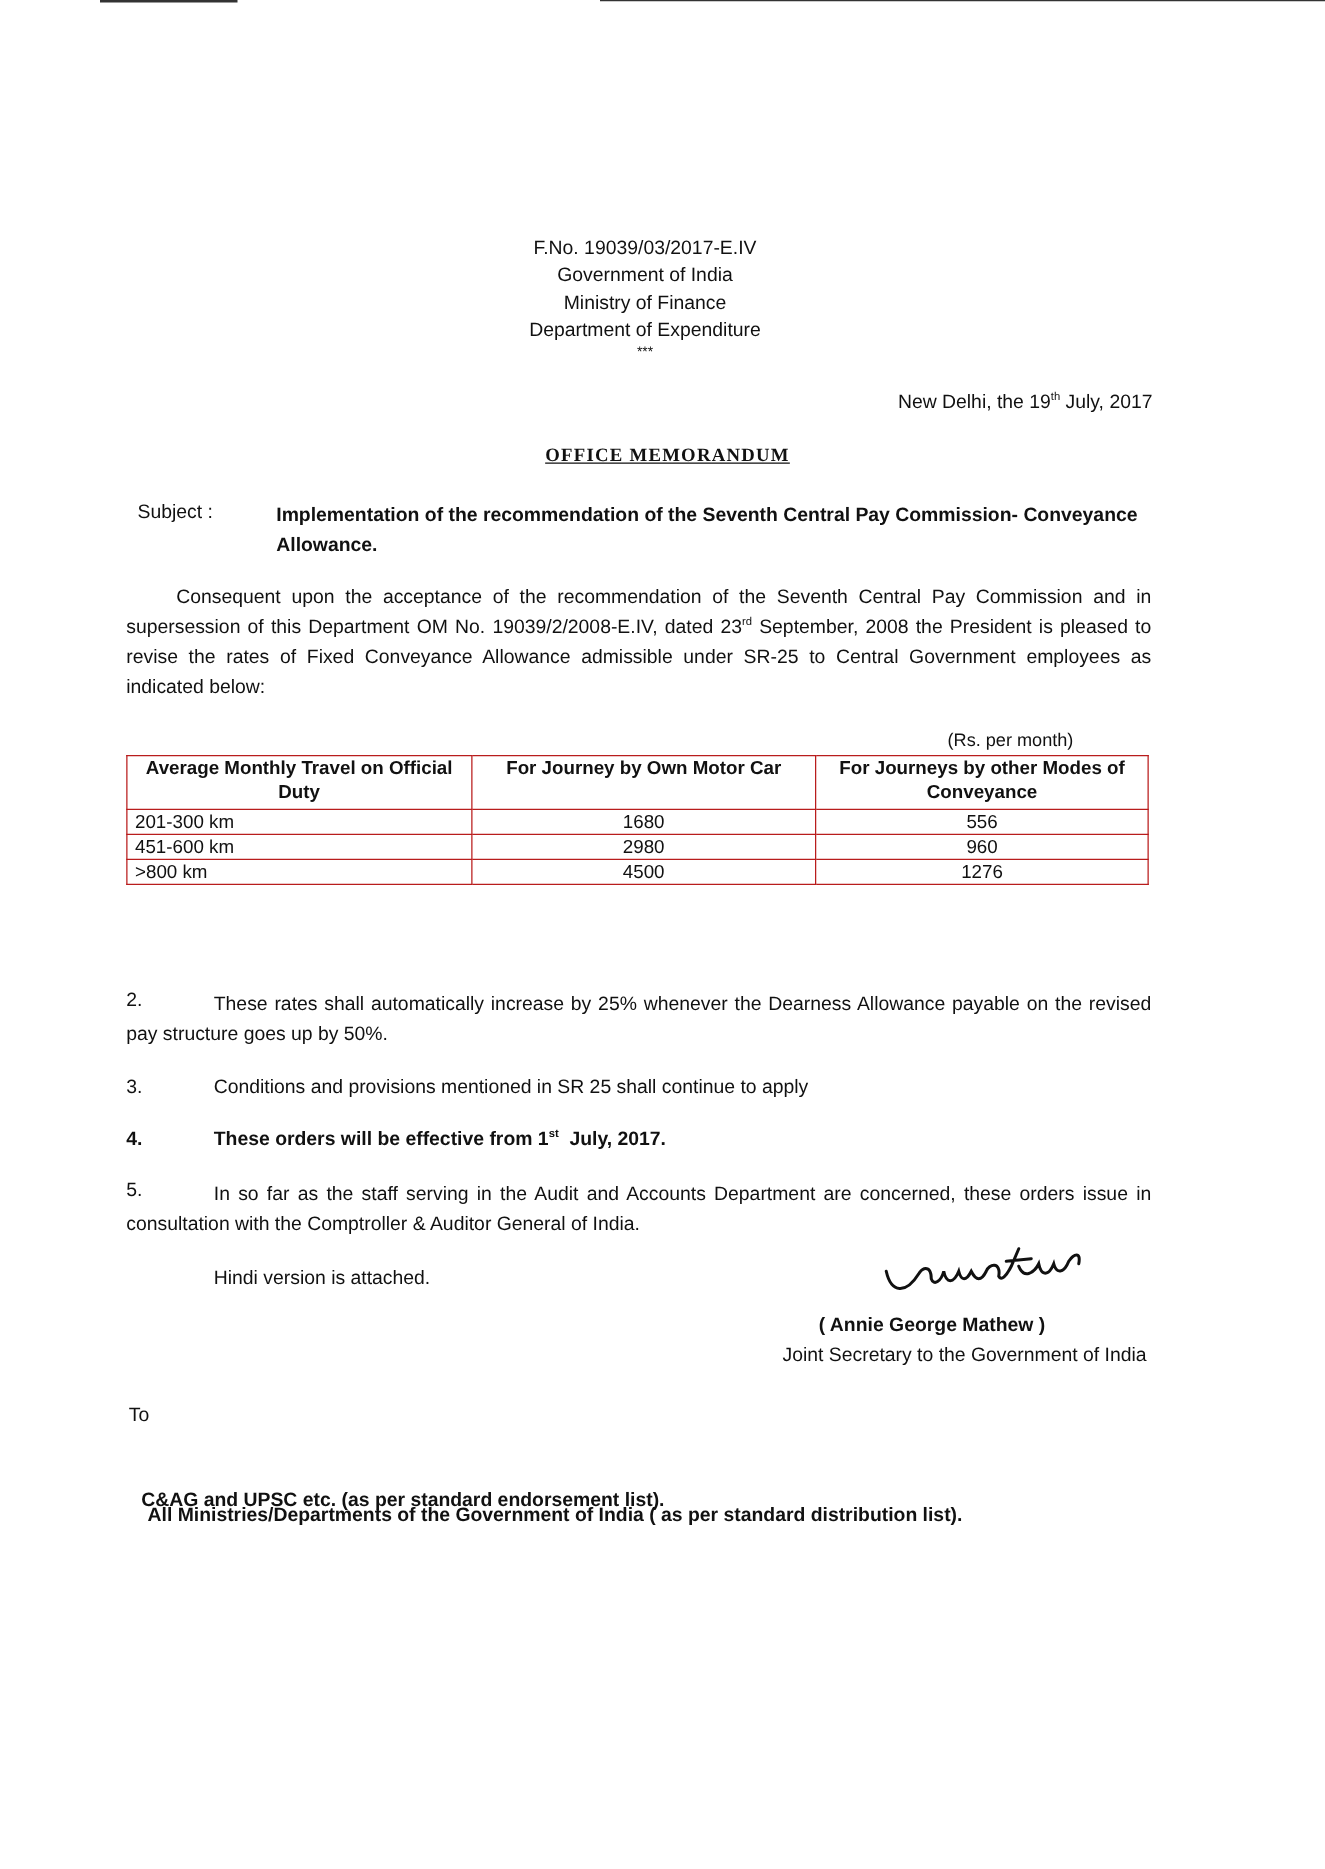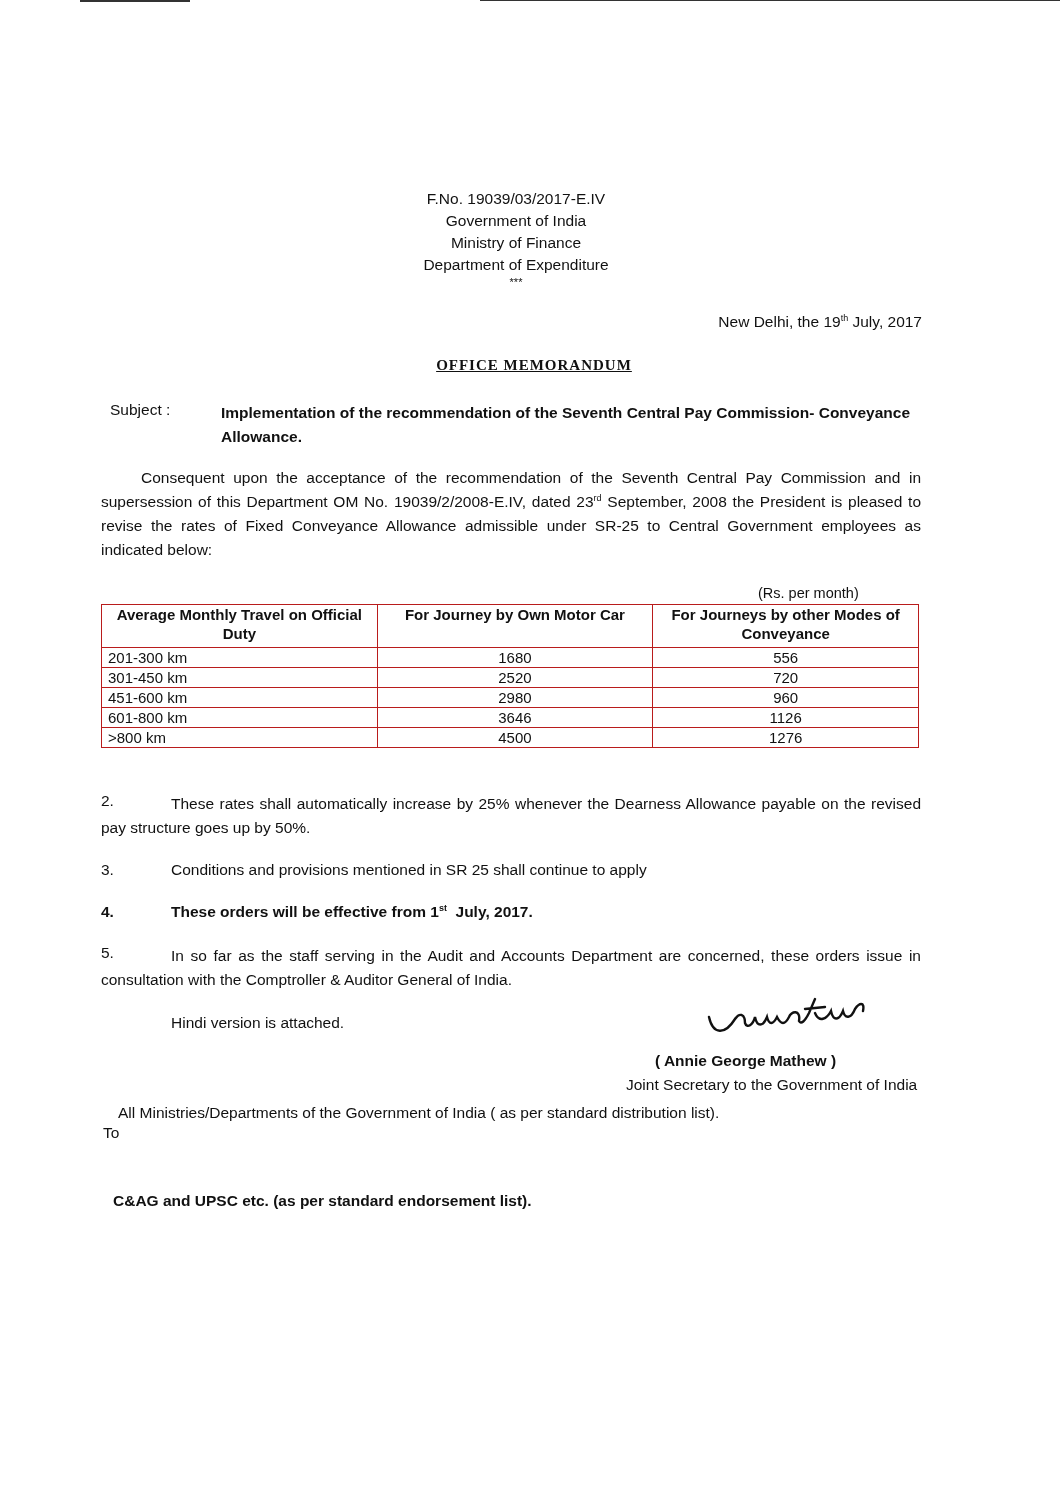--- a/index.html
+++ b/index.html
@@ -23,21 +23,21 @@
   table.rates th, table.rates td { border:1px solid #b91c1c; padding:0 6px; line-height:19px; }
   table.rates th { font-weight:bold; text-align:center; vertical-align:top; height:42px; }
   table.rates td.c { text-align:center; }
   .num { left:101px; width:60px; }
   .ptext { left:171px; width:750px; }
   .bold { font-weight:bold; }
   .sig { left:705px; top:995px; }
   .signame { left:655px; top:1052px; font-weight:bold; }
   .sigtitle { left:626px; top:1076px; }
   .to { left:103px; top:1124px; }
-  .dist1 { left:118px; top:1104px; font-weight:normal; }
+  .dist1 { left:118px; top:1204px; font-weight:bold; }
   .dist2 { left:113px; top:1192px; font-weight:bold; }
   .topline { top:0; height:2px; background:#333; }
 </style>
 </head>
 <body>
 
 <div class="abs topline" style="left:80px;width:110px;"></div>
 <div class="abs topline" style="left:480px;width:580px;height:1px;"></div>
 
 <div class="abs header">
@@ -72,33 +72,23 @@
       <th>For Journeys by other Modes of Conveyance</th>
     </tr>
   </thead>
   <tbody>
     <tr>
       <td>201-300 km</td>
       <td class="c">1680</td>
       <td class="c">556</td>
     </tr>
     <tr>
-      <td>301-450 km</td>
-      <td class="c">2520</td>
-      <td class="c">720</td>
-    </tr>
-    <tr>
       <td>451-600 km</td>
       <td class="c">2980</td>
       <td class="c">960</td>
-    </tr>
-    <tr>
-      <td>601-800 km</td>
-      <td class="c">3646</td>
-      <td class="c">1126</td>
     </tr>
     <tr>
       <td>&gt;800 km</td>
       <td class="c">4500</td>
       <td class="c">1276</td>
     </tr>
   </tbody>
 </table>
 
 <div class="abs num" style="top:792px;">2.</div>

